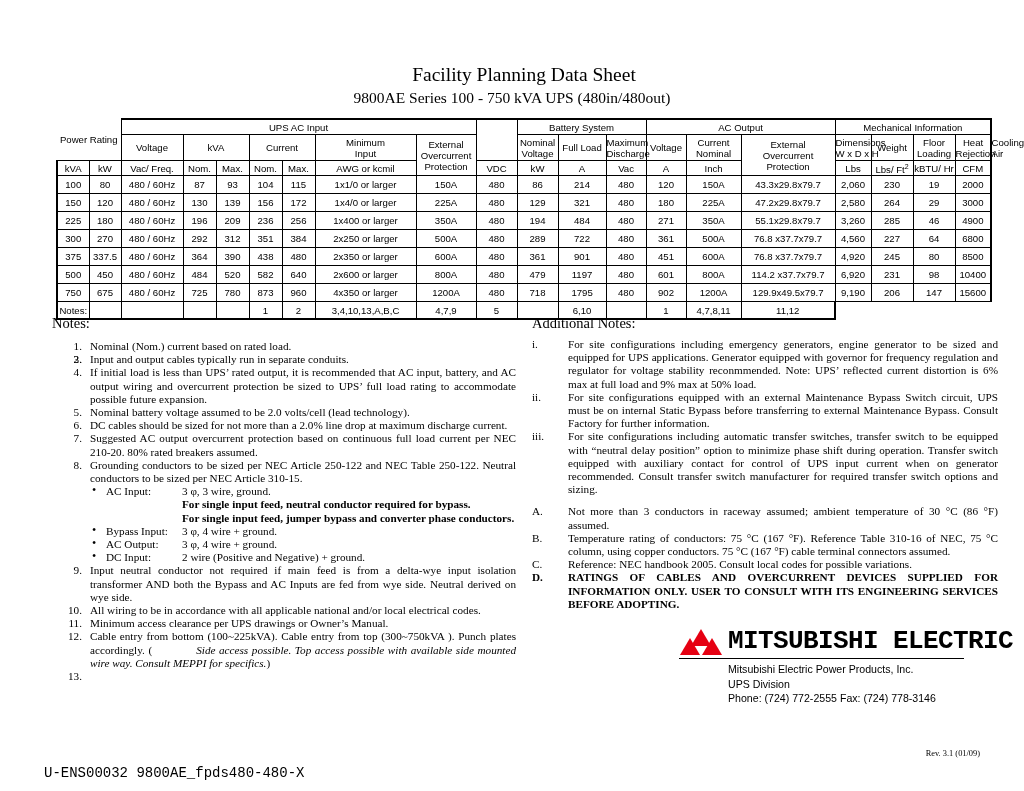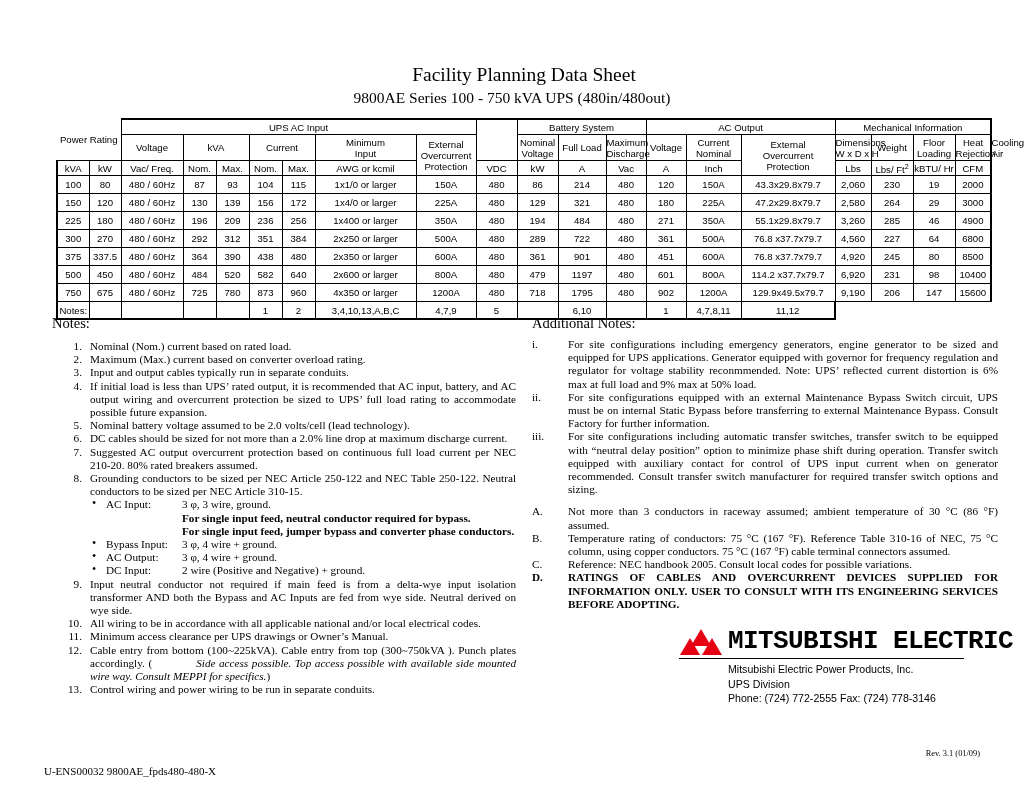--- a/index.html
+++ b/index.html
@@ -193,22 +193,22 @@
     position: absolute;
     right: 44px;
     top: 749px;
     font-family: "Liberation Serif", serif;
     font-size: 8.4px;
   }
   #footer-code {
     position: absolute;
     left: 44px;
     top: 765px;
-    font-family: Liberation Serif, serif;
-    font-size: 11px;
+    font-family: Liberation Mono, monospace;
+    font-size: 14px;
   }
   sup.sq { font-size: 7px; vertical-align: super; }
 </style>
 </head>
 <body>
 
 <div class="title-block">
   <div class="title-main">Facility Planning Data Sheet</div>
   <div class="title-sub">9800AE Series 100 - 750 kVA UPS (480in/480out)</div>
 </div>
@@ -497,42 +497,42 @@
     </tbody>
   </table>
 </div>
 
 <div class="notes-head" id="notes-head-left">Notes:</div>
 <div class="notes-head" id="notes-head-right">Additional Notes:</div>
 
 <div class="notes-col" id="notes-left">
   <ol class="num" id="left-notes-host">
       <li><span class="mk">1.</span><span>Nominal (Nom.) current based on rated load.</span></li>
-      <li><span class="mk">2.</span><span>Maximum (Max.) current based on converter overload rating.</span></li>
+      <li><span class="mk">2.</span></li>
       <li><span class="mk">3.</span><span>Input and output cables typically run in separate conduits.</span></li>
       <li><span class="mk">4.</span><span>If initial load is less than UPS’ rated output, it is recommended that AC input, battery, and AC output wiring and overcurrent protection be sized to UPS’ full load rating to accommodate possible future expansion.</span></li>
       <li><span class="mk">5.</span><span>Nominal battery voltage assumed to be 2.0 volts/cell (lead technology).</span></li>
       <li><span class="mk">6.</span><span>DC cables should be sized for not more than a 2.0% line drop at maximum discharge current.</span></li>
       <li><span class="mk">7.</span><span>Suggested AC output overcurrent protection based on continuous full load current per NEC 210-20. 80% rated breakers assumed.</span></li>
       <li><span class="mk">8.</span><span>Grounding conductors to be sized per NEC Article 250-122 and NEC Table 250-122. Neutral conductors to be sized per NEC Article 310-15.</span></li>
       <li style="padding: 0px; list-style: none;">
         <ul class="bullets" style="margin-left: 38px;">
           <li><span class="bdot">•</span><span class="blabel">AC Input:</span><span>3 φ,  3 wire, ground.</span></li>
           <div class="indent-bold">For single input feed, neutral conductor required for bypass.</div>
           <div class="indent-bold">For single input feed, jumper bypass and converter phase conductors.</div>
           <li><span class="bdot">•</span><span class="blabel">Bypass Input:</span><span>3 φ,  4 wire + ground.</span></li>
           <li><span class="bdot">•</span><span class="blabel">AC Output:</span><span>3 φ,  4 wire + ground.</span></li>
           <li><span class="bdot">•</span><span class="blabel">DC Input:</span><span>2 wire (Positive and Negative) + ground.</span></li>
         </ul>
       </li>
       <li><span class="mk">9.</span><span>Input neutral conductor not required if main feed is from a delta-wye input isolation transformer AND both the Bypass and AC Inputs are fed from wye side. Neutral derived on wye side.</span></li>
       <li><span class="mk">10.</span><span>All wiring to be in accordance with all applicable national and/or local electrical codes.</span></li>
       <li><span class="mk">11.</span><span>Minimum access clearance per UPS drawings or Owner’s Manual.</span></li>
       <li><span class="mk">12.</span><span>Cable entry from bottom (100~225kVA). Cable entry from top (300~750kVA ). Punch plates accordingly. (</span><span class="ital">Side access possible. Top access possible with available side mounted wire way. Consult MEPPI for specifics.</span><span>)</span></li>
-      <li><span class="mk">13.</span><span>Control wiring and power wiring to be run in separate conduits.</span></li>
+      <li><span class="mk">13.</span></li>
     </ol>
 </div>
 
 <div class="notes-col" id="notes-right">
   <ol class="roman" id="right-roman-host">
       <li><span class="mk">i.</span><span>For site configurations including emergency generators, engine generator to be sized and equipped for UPS applications. Generator equipped with governor for frequency regulation and regulator for voltage stability reconmmended. Note: UPS’ reflected current distortion is 6% max at full load and 9% max at 50% load.</span></li>
       <li><span class="mk">ii.</span><span>For site configurations equipped with an external Maintenance Bypass Switch circuit, UPS must be on internal Static Bypass before transferring to external Maintenance Bypass. Consult Factory for further information.</span></li>
       <li><span class="mk">iii.</span><span>For site configurations including automatic transfer switches, transfer switch to be equipped with “neutral delay position” option to minimize phase shift during operation. Transfer switch equipped with auxiliary contact for control of UPS input current when on generator recommended. Consult transfer switch manufacturer for required transfer switch options and sizing.</span></li>
     </ol>
   <div class="spacer-sm"></div>

